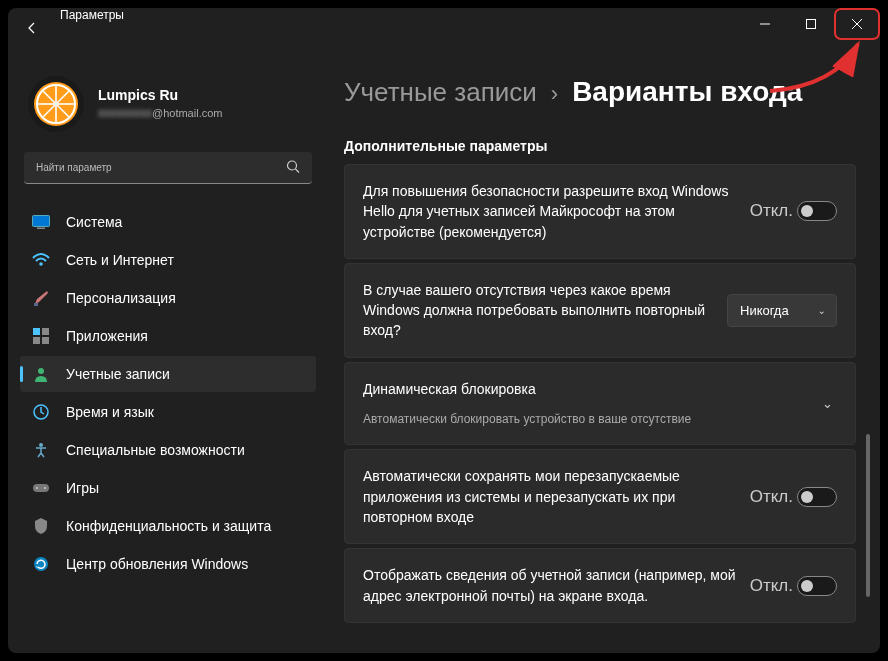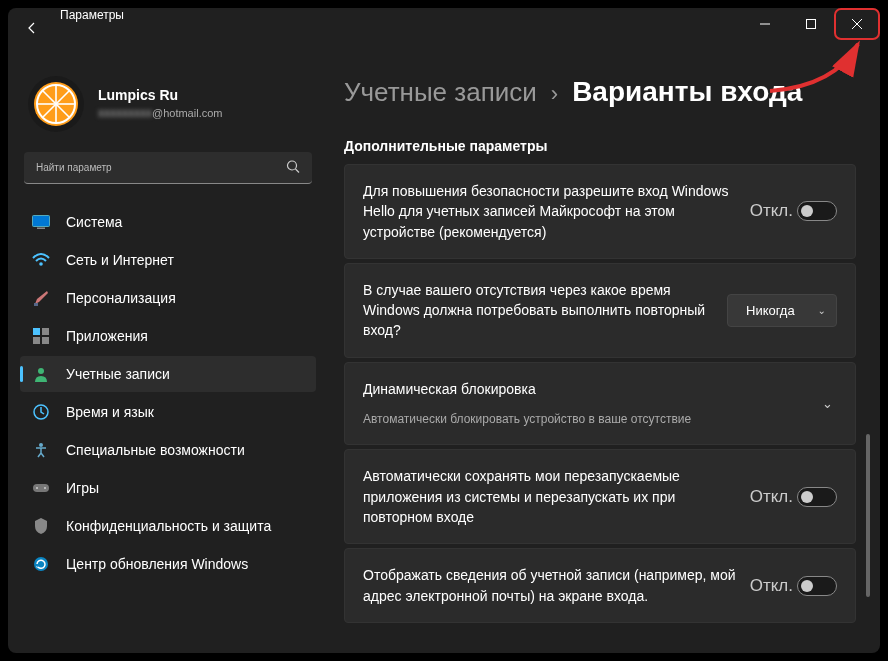--- a/index.html
+++ b/index.html
@@ -161,21 +161,21 @@
   position: absolute;
   left: 3px; top: 3px;
   width: 12px; height: 12px;
   border-radius: 50%;
   background: #ccc;
 }
 .dropdown {
   background: #383838;
   border: 1px solid #444;
   border-radius: 4px;
-  padding: 8px 28px 8px 18px;
+  padding: 8px 28px 8px 12px;
   font-size: 13px;
   position: relative;
   min-width: 110px;
 }
 .dropdown .chev {
   position: absolute; right: 10px; top: 50%; transform: translateY(-50%);
   font-size: 10px; color: #ccc;
 }
 .expand-chev { font-size: 13px; color: #ccc; padding: 0 4px; }
 .scrollbar {

